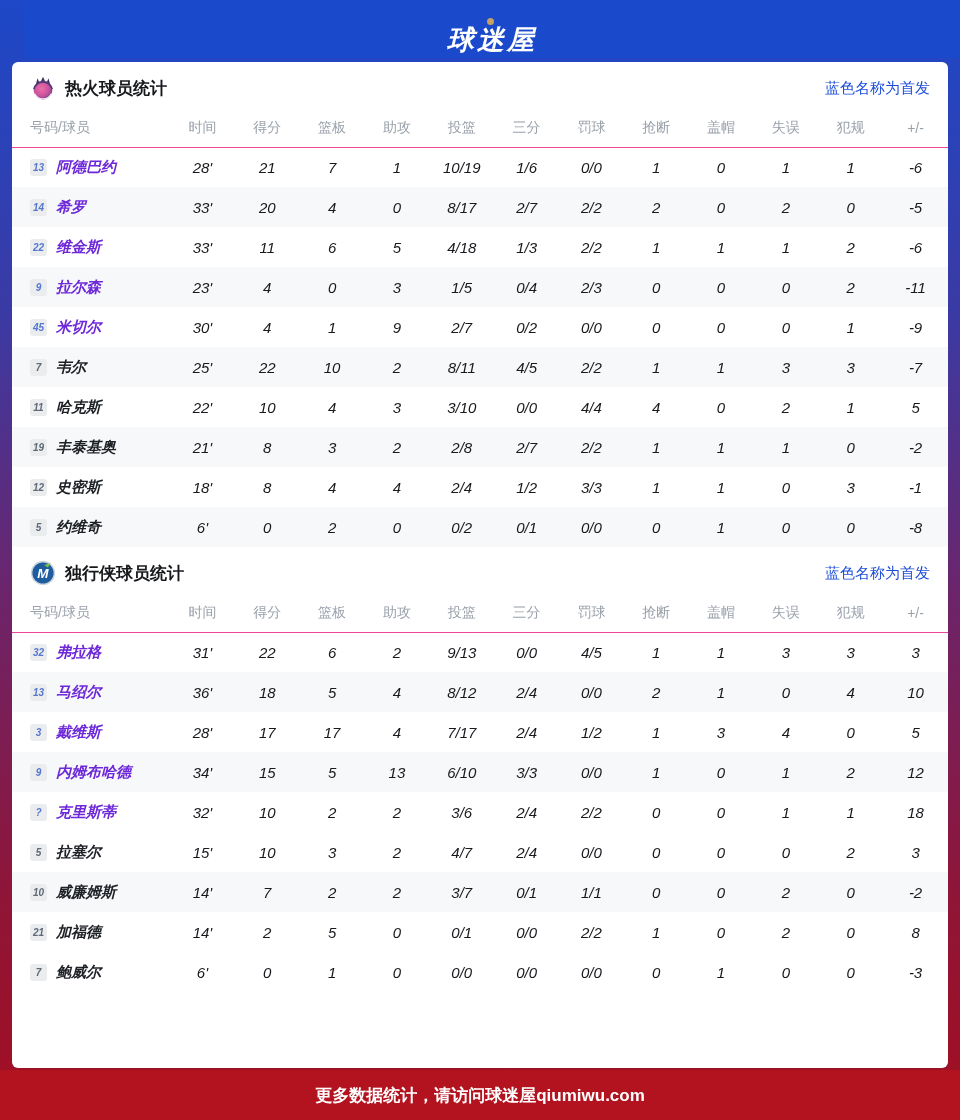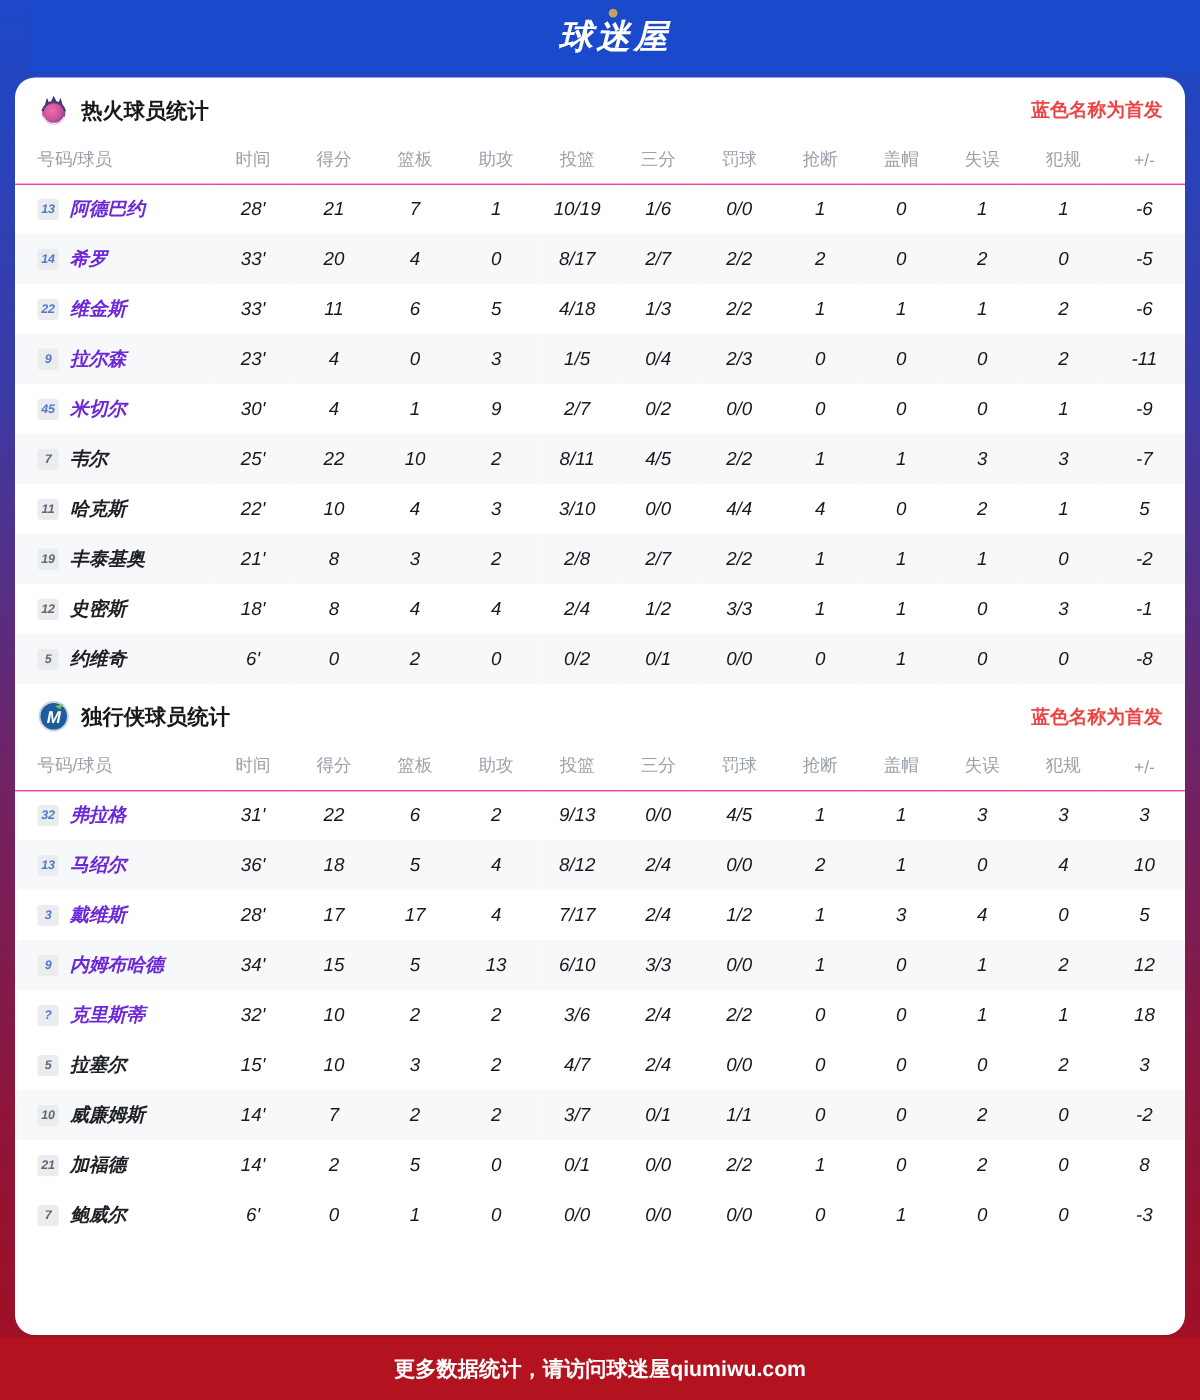--- a/index.html
+++ b/index.html
@@ -5,44 +5,44 @@
   * { box-sizing: border-box; margin: 0; padding: 0; }
   html, body { width: 960px; height: 1120px; }
   body {
     font-family: "Liberation Sans", sans-serif;
     background: linear-gradient(180deg, #1d48c8 0%, #3b3aa4 28%, #6f2366 55%, #8f1538 80%, #a30f21 100%);
     display: flex; flex-direction: column;
   }
   
   .topbar {
     height: 58px; background: #1a49cb;
-    display: flex; align-items: center; justify-content: center;
+    display: flex; align-items: flex-end; justify-content: center;
     flex: 0 0 auto;
     margin-left: 24px;
   }
   .logo {
     position: relative; color: #fff; font-size: 27px; font-weight: bold;
     letter-spacing: 3px; font-style: italic;
   }
   .logo-dot {
     position: absolute; top: -4px; left: 44%;
     width: 7px; height: 7px; border-radius: 50%;
     background: #c9a063; display: block;
   }
   
   .card {
     flex: 1 1 auto; margin: 4px 12px 2px;
-    background: #ffffff; border-radius: 16px; overflow: hidden;
+    background: #ffffff; border-radius: 6px; overflow: hidden;
   }
   .section-header {
     display: flex; align-items: center; padding: 13px 18px 8px;
   }
   .team-icon { width: 26px; height: 26px; margin-right: 9px; flex: 0 0 auto; }
   .section-title { font-size: 17px; font-weight: bold; color: #16181c; }
-  .legend { margin-left: auto; font-size: 15px; font-weight: bold; color: #ef4444; }
+  .legend { margin-left: auto; font-size: 15px; font-weight: normal; color: #1d4ed8; }
   
   table { width: 100%; border-collapse: collapse; table-layout: fixed; }
   col.c-player { width: 158px; }
   th {
     color: #9aa1ab; font-weight: normal; font-size: 14px;
     height: 38px; text-align: center; border-bottom: 1px solid #ec4899;
   }
   th:first-child { text-align: left; padding-left: 18px; }
   td {
     text-align: center; height: 40px;

